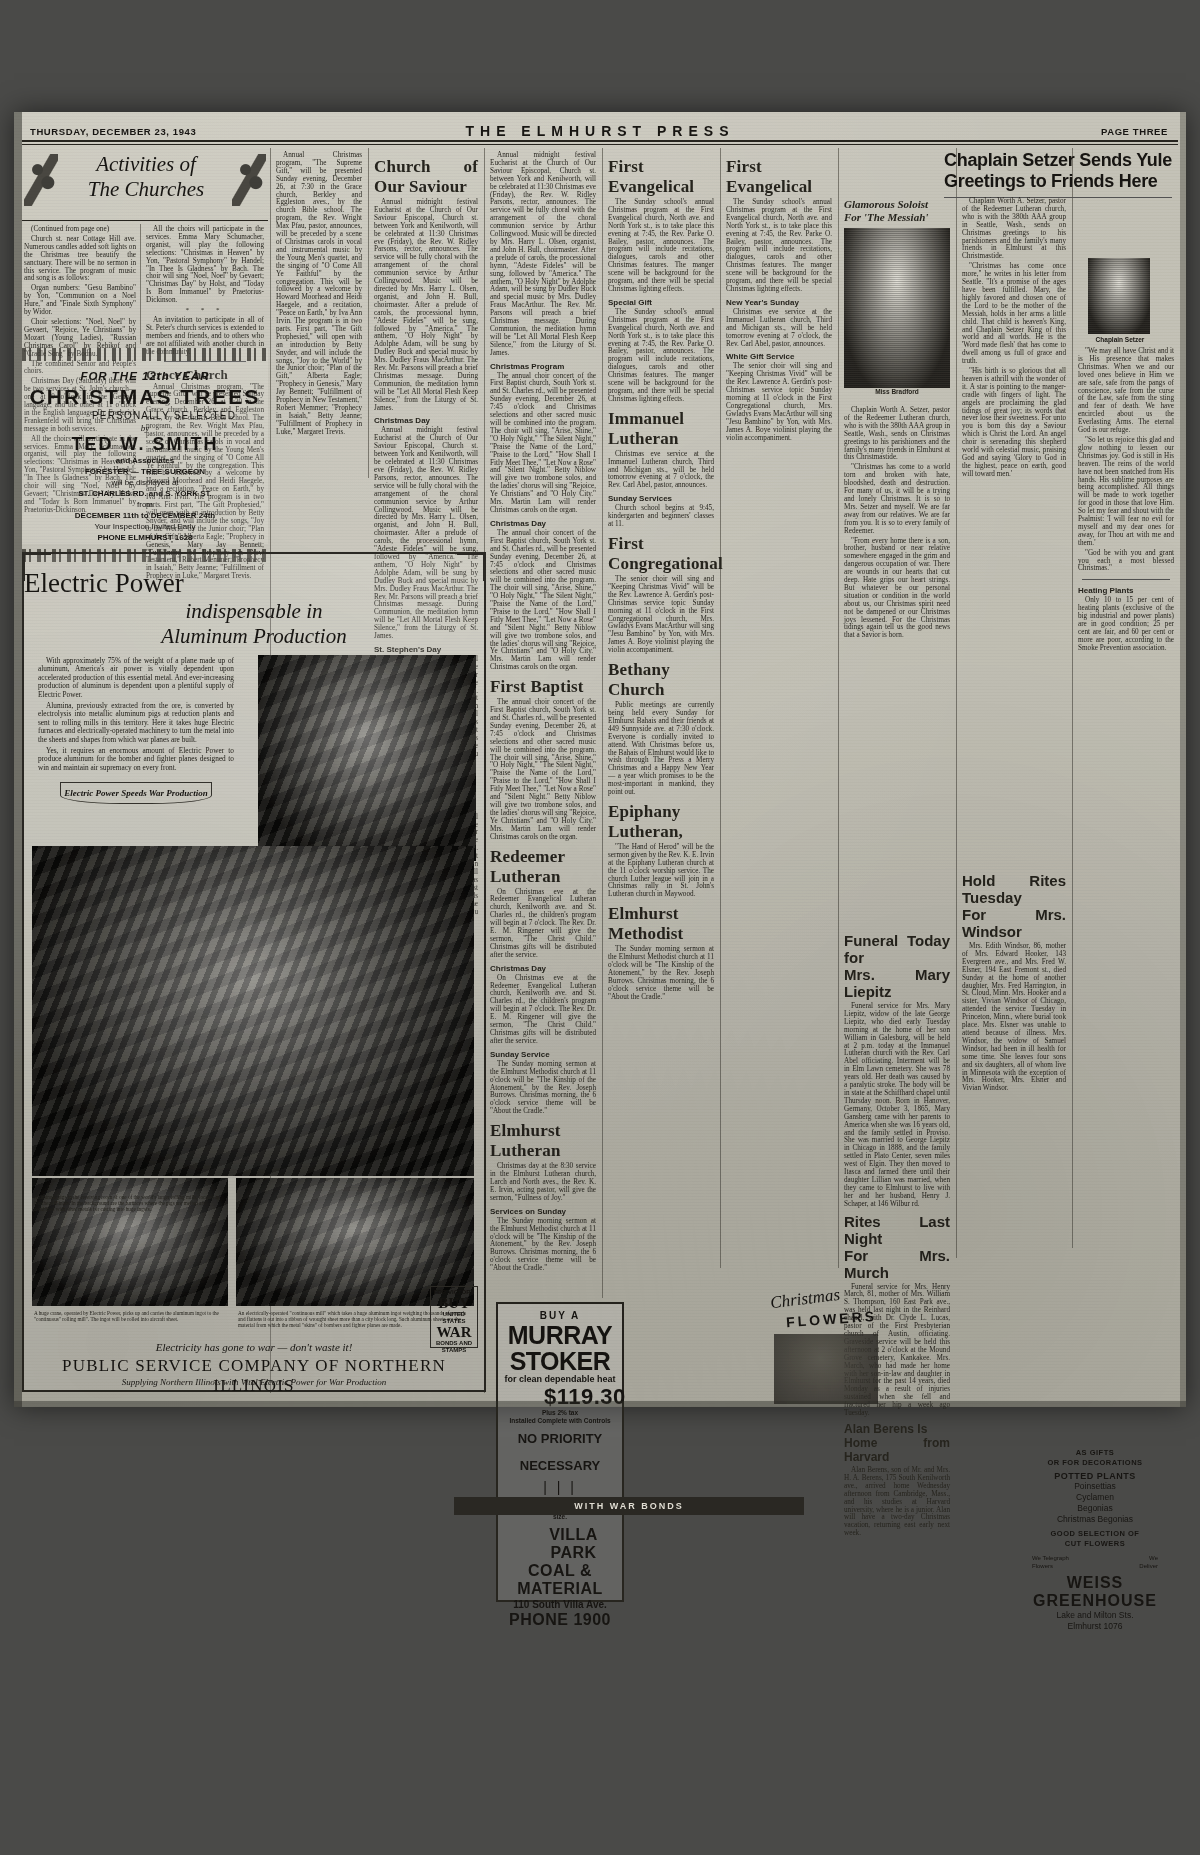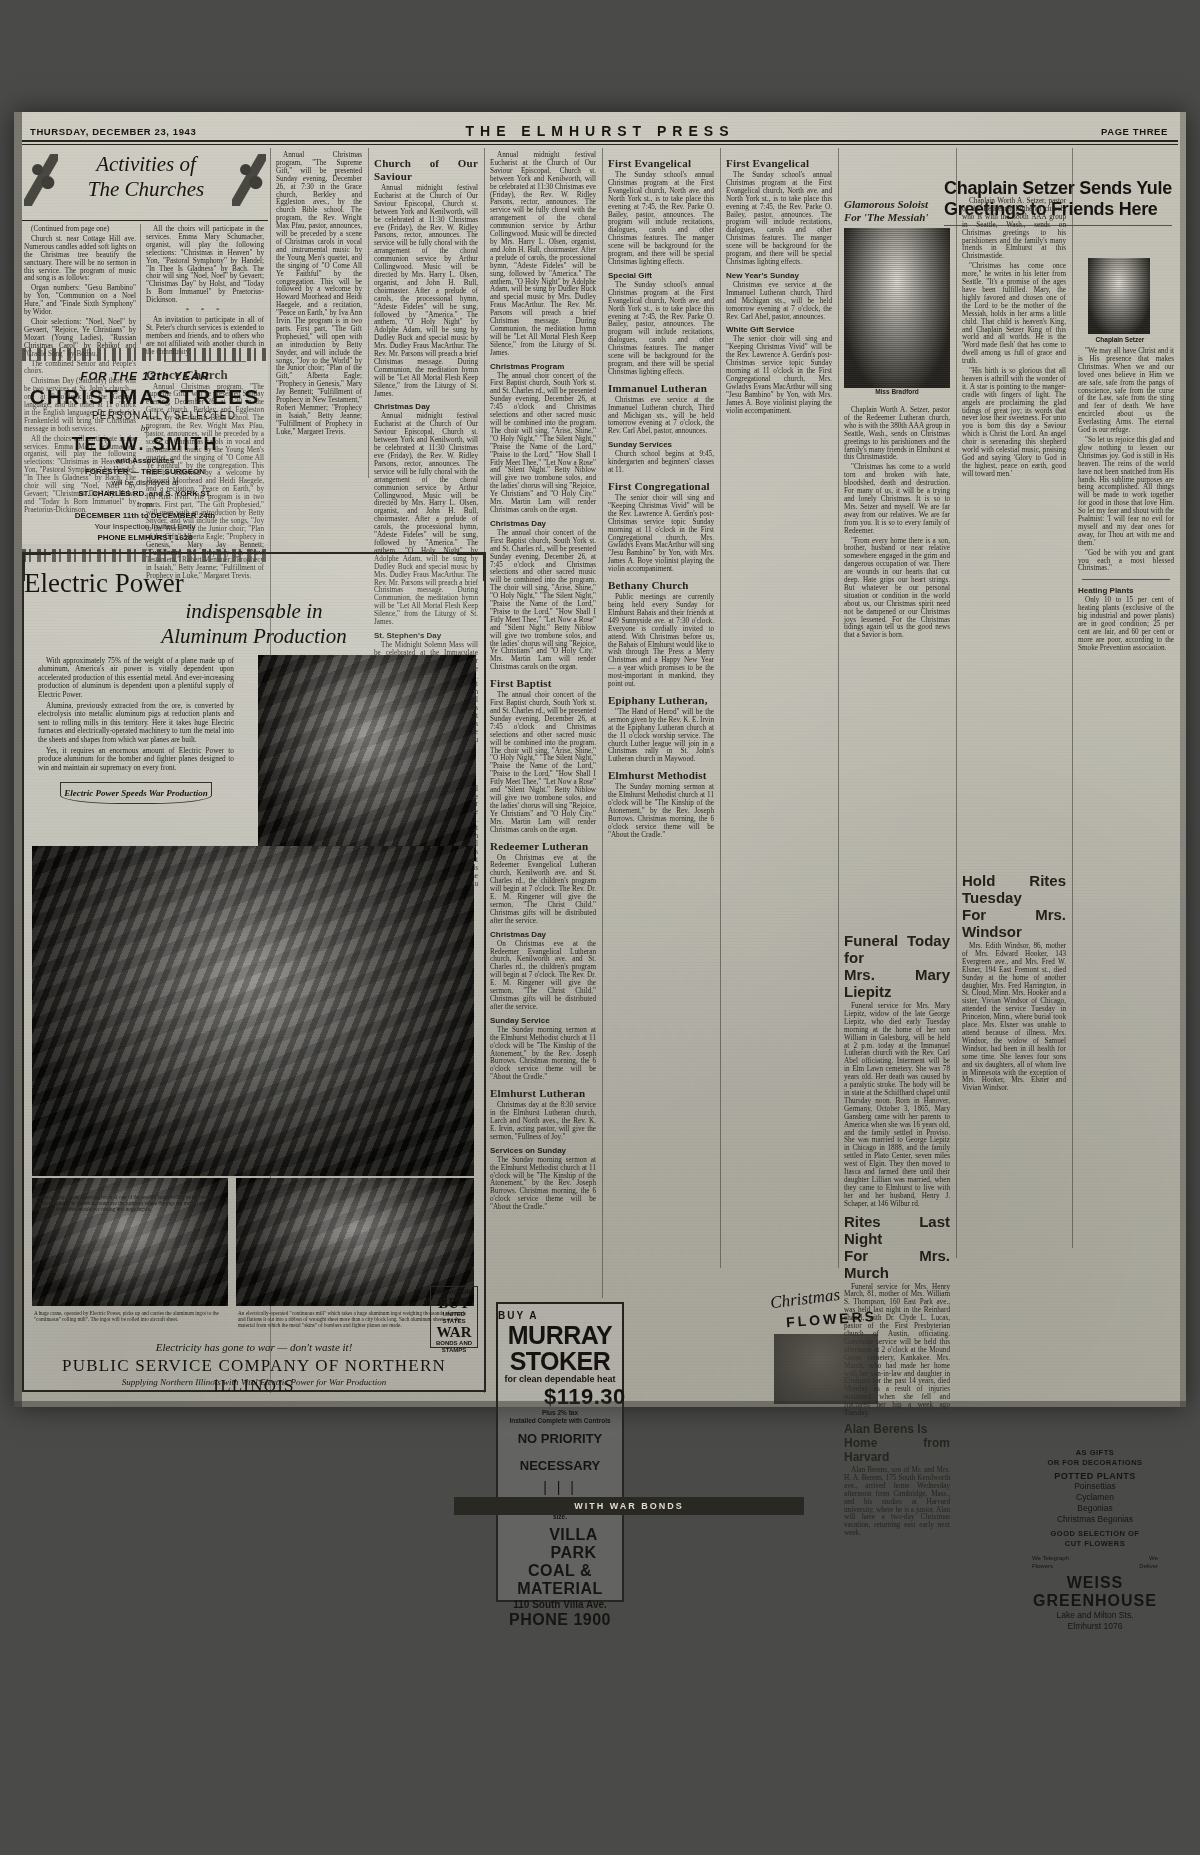--- a/index.html
+++ b/index.html
@@ -35,21 +35,21 @@
   .mh-right{position:absolute;right:8px;top:4px;font:bold 9.5px/12px "Liberation Sans",sans-serif;letter-spacing:.6px;}
   .rule{position:absolute;left:8px;right:8px;background:#2a2823;}
   
   .col{position:absolute;top:0;}
   .colbody{font:7.2px/7.9px "Liberation Serif",serif;text-align:justify;
     -webkit-hyphens:auto;hyphens:auto;color:#2a2822;}
   .colbody p{margin:0 0 2px 0;text-indent:7px;}
   .vrule{position:absolute;width:1px;background:#615f57;opacity:.75;}
   
   .sechead{font:bold 13px/15px "Liberation Serif",serif;margin:5px 0 2px;letter-spacing:.2px;}
-  .sechead.sm{font-size:11px;line-height:13px;}
+  .sechead.sm{font-size:17px;line-height:20px;}
   .subhead{font:bold 8px/10px "Liberation Sans",sans-serif;margin:4px 0 1px;}
   .stars{text-align:center;letter-spacing:5px;font-size:7px;margin:2px 0;}
   .hr-s{border:0;border-top:1px solid #555;margin:4px 18px;}
   
   #banner{position:absolute;left:8px;top:34px;width:246px;height:72px;}
   .ban-txt{position:absolute;left:36px;top:6px;width:176px;text-align:center;
     font:italic 21px/25px "Liberation Serif",serif;}
   .orn{position:absolute;top:8px;width:34px;height:52px;
     background:
       radial-gradient(circle at 40% 30%,#2b2a26 0 5px,rgba(0,0,0,0) 6px),
@@ -93,21 +93,21 @@
   .pw-tag{text-align:center;font:italic 11px/14px "Liberation Serif",serif;}
   .pw-co{text-align:center;font:17px/20px "Liberation Serif",serif;letter-spacing:1.2px;}
   .pw-sub{text-align:center;font:italic 9px/12px "Liberation Serif",serif;}
   
   #victory{position:absolute;right:6px;bottom:42px;width:46px;height:58px;
     border:1px solid #34322c;text-align:center;font:bold 6px/7px "Liberation Sans",sans-serif;padding-top:2px;}
   #victory .v{font:bold 15px/15px "Liberation Serif",serif;}
   
   #stoker{position:absolute;left:482px;top:1190px;width:124px;height:296px;
     border:2px solid #2b2924;background:rgba(255,255,255,.14);}
-  .st-buy{font:bold 10px/12px "Liberation Sans",sans-serif;letter-spacing:2px;margin-top:6px;}
+  .st-buy{text-align:center;font:bold 10px/12px "Liberation Sans",sans-serif;letter-spacing:2px;margin-top:6px;}
   .st-b1{text-align:center;font:bold 25px/26px "Liberation Sans",sans-serif;letter-spacing:-.5px;}
   .st-sm{text-align:center;font:bold 9px/11px "Liberation Sans",sans-serif;}
   .st-price{text-align:center;font:bold 22px/24px "Liberation Sans",sans-serif;letter-spacing:.5px;padding-left:46px;}
   .st-tiny{text-align:center;font:bold 6.5px/8px "Liberation Sans",sans-serif;}
   .st-np{text-align:center;font:bold 13px/15px "Liberation Sans",sans-serif;margin-top:12px;}
   .st-vp{text-align:center;font:bold 16px/18px "Liberation Sans",sans-serif;letter-spacing:.5px;}
   .st-addr{text-align:center;font:bold 10px/13px "Liberation Sans",sans-serif;}
   
   .boxad{position:absolute;border:2px solid #2b2924;background:rgba(255,255,255,.13);}
   .fin-l1{text-align:center;font:bold 8px/11px "Liberation Sans",sans-serif;letter-spacing:.5px;margin-top:4px;}
@@ -251,21 +251,21 @@
     <div class="subhead">White Gift Service</div>
     <p>The senior choir will sing and "Keeping Christmas Vivid" will be the Rev. Lawrence A. Gerdin's post-Christmas service topic Sunday morning at 11 o'clock in the First Congregational church, Mrs. Gwladys Evans MacArthur will sing "Jesu Bambino" by Yon, with Mrs. James A. Boye violinist playing the violin accompaniment.</p>
   </div>
 
   <div class="col" style="left:716px;top:36px;width:440px;">
     <div style="position:absolute;left:0;top:0;width:212px;">
       
     </div>
   </div>
 
-  <div style="position:absolute;left:718px;top:38px;width:442px;margin-top:28px;">
+  <div style="position:absolute;left:718px;top:38px;width:442px;">
     <div style="margin-left:0px;">
       <div style="position:relative;left:212px;width:228px;">
         <div style="font:bold 18px/21px 'Liberation Sans',sans-serif;letter-spacing:-.3px;">Chaplain Setzer Sends Yule</div>
         <div style="font:bold 18px/21px 'Liberation Sans',sans-serif;letter-spacing:-.3px;">Greetings to Friends Here</div>
         <hr class="hr-s" style="margin:5px 0;">
       </div>
     </div>
   </div>
 
   <div class="col colbody blur" style="left:830px;top:86px;width:106px;">

